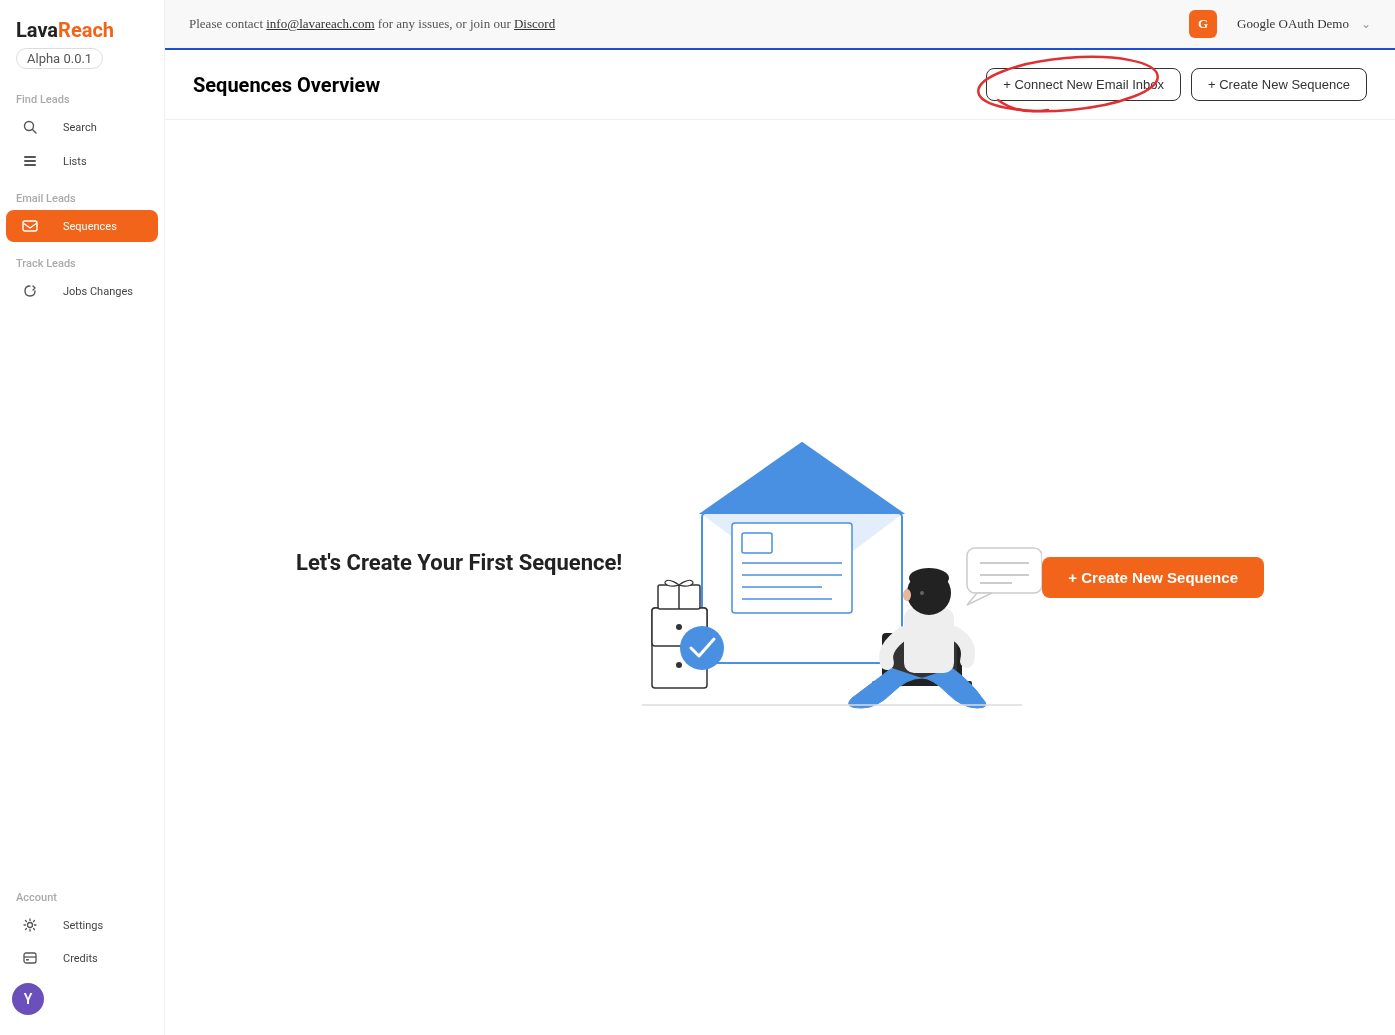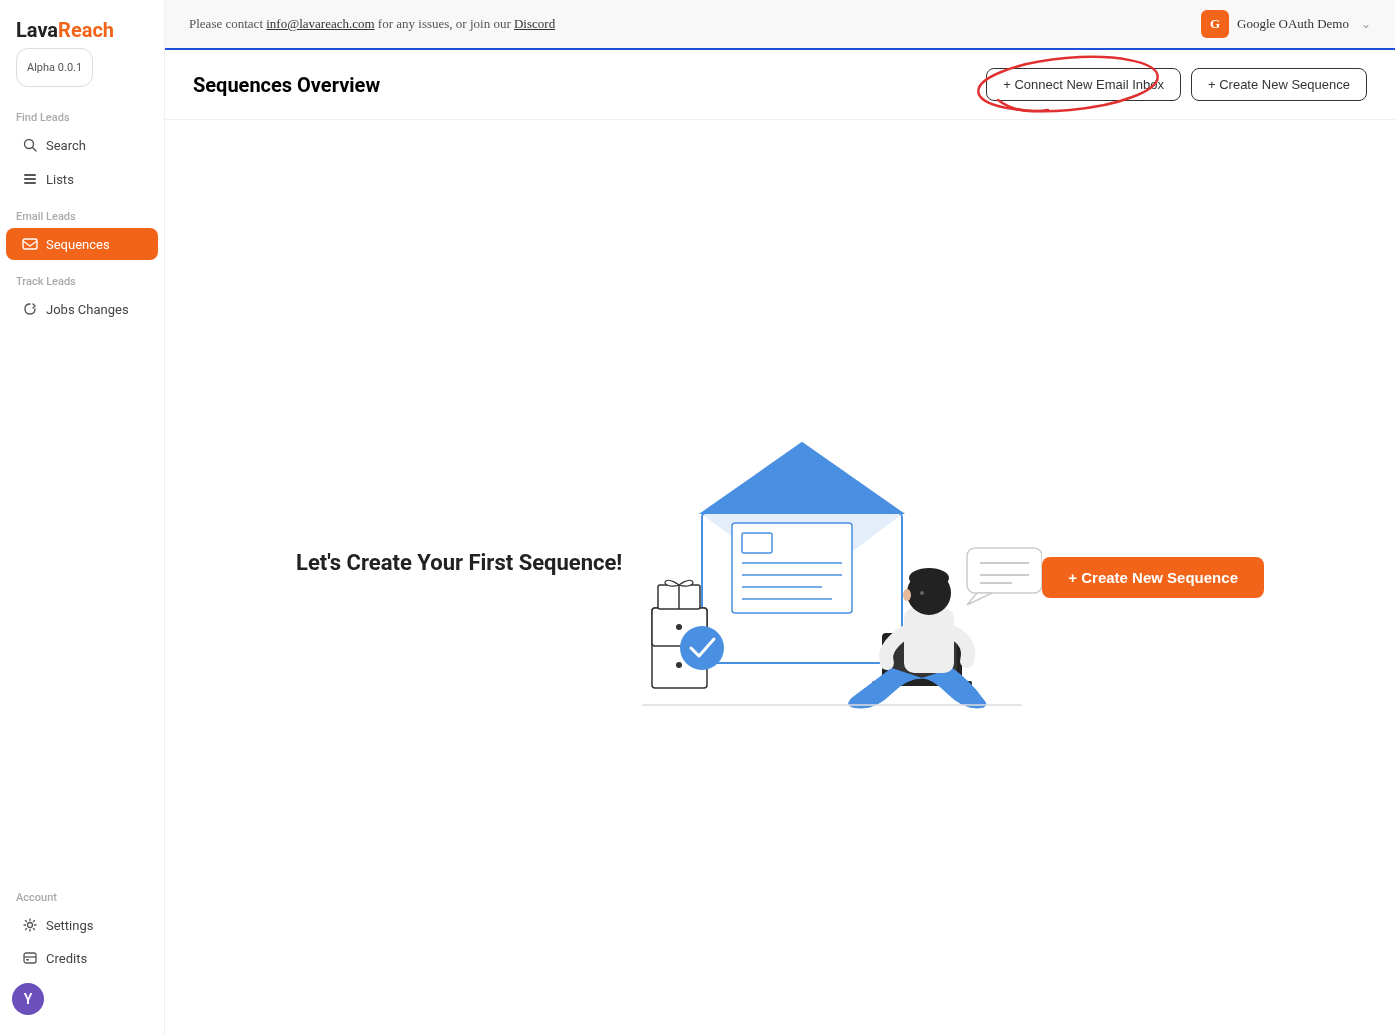--- a/index.html
+++ b/index.html
@@ -28,40 +28,40 @@
     }
     .logo-lava { color: #222; }
     .logo-reach { color: #f26419; }
 
     .version-badge {
       display: inline-block;
       margin-top: 6px;
       background: #fff;
       border: 1px solid #ddd;
       border-radius: 12px;
-      padding: 12px 10px;
-      font-size: 11px;
+      padding: 2px 10px;
+      font-size: 13px;
       color: #555;
     }
 
     .sidebar-section-label {
       font-size: 11px;
       color: #aaa;
       font-weight: 500;
       padding: 14px 16px 4px;
       text-transform: none;
       letter-spacing: 0;
     }
 
     .sidebar-item {
       display: flex;
       align-items: center;
-      gap: 8px;
+      gap: 25px;
       padding: 8px 16px;
-      font-size: 13px;
+      font-size: 11px;
       color: #444;
       cursor: pointer;
       border-radius: 6px;
       margin: 1px 6px;
       text-decoration: none;
     }
     .sidebar-item.active {
       background: #f26419;
       color: #fff;
       border-radius: 8px;
@@ -146,21 +146,21 @@
     }
     .user-icon-box {
       width: 28px; height: 28px;
       background: #f26419;
       border-radius: 6px;
       display: flex; align-items: center; justify-content: center;
       color: #fff;
       font-size: 13px;
       font-weight: 700;
     }
-    .user-name { font-size: 13px; color: #333; font-weight: 500; }
+    .user-name { font-size: 13px; color: #333; font-weight: 500; margin-left: 12px; }
     .chevron { color: #999; font-size: 12px; margin-left: 4px; }
 
     .page-header {
       display: flex;
       align-items: center;
       justify-content: space-between;
       padding: 18px 28px;
       border-bottom: 1px solid #f0f0f0;
     }
     .page-title {

